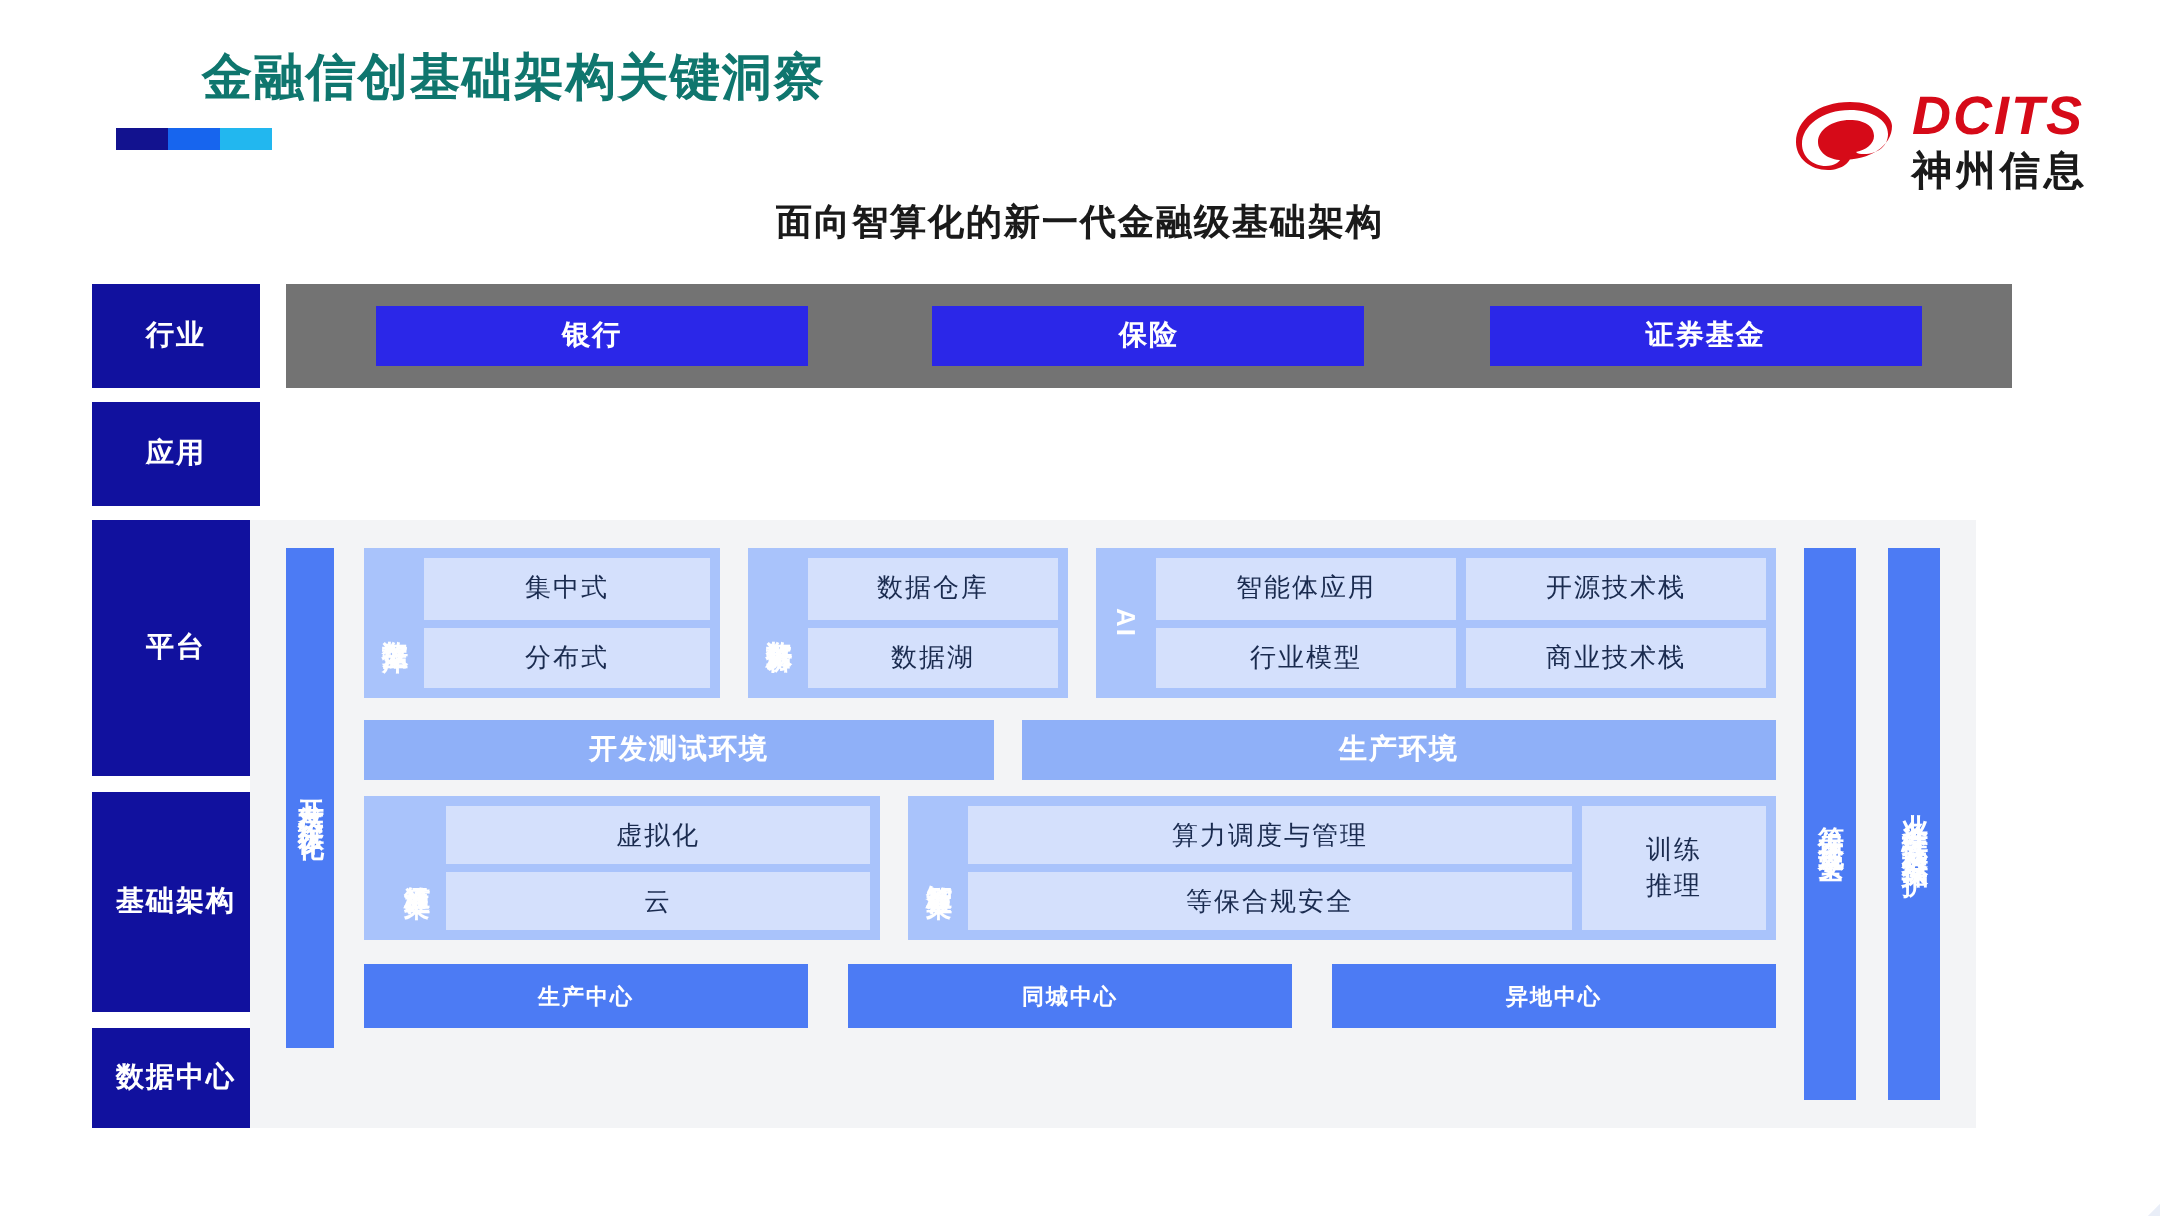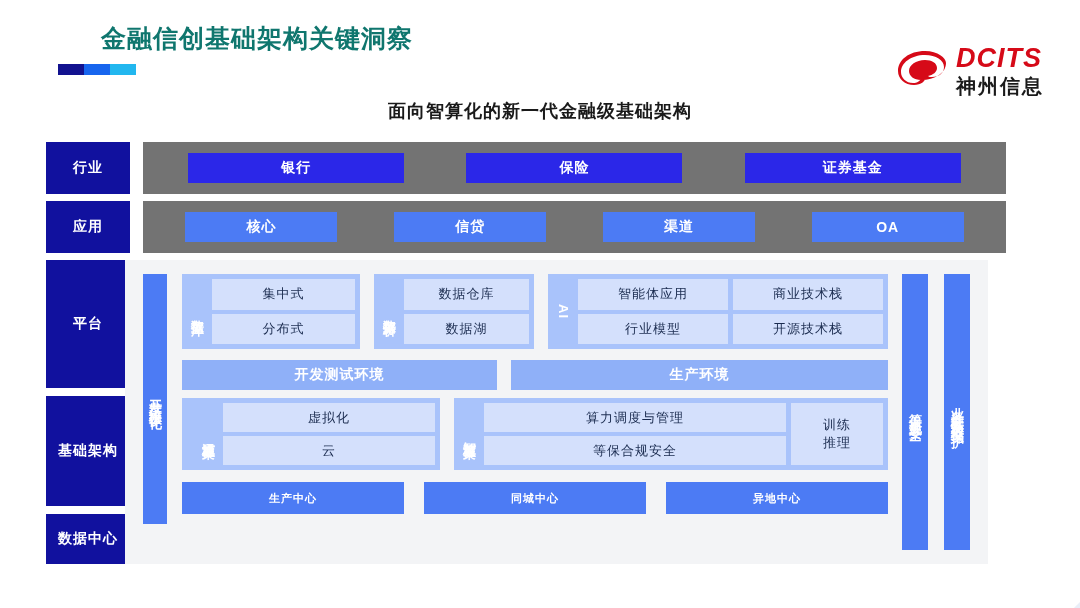--- a/index.html
+++ b/index.html
@@ -203,34 +203,20 @@
         <div class="ind-box">保险</div>
       </div>
       <div class="ind-cell">
         <div class="ind-box">证券基金</div>
       </div>
     </div>
   </div>
 
   <div class="row r-app">
     <div class="navy">应用</div>
-    <div class="panel">
-      <div class="app-cell">
-        <div class="app-box">核心</div>
-      </div>
-      <div class="app-cell">
-        <div class="app-box">信贷</div>
-      </div>
-      <div class="app-cell">
-        <div class="app-box">渠道</div>
-      </div>
-      <div class="app-cell">
-        <div class="app-box">OA</div>
-      </div>
-    </div>
   </div>
 
   <div class="lower">
 
     <div class="lower-labels">
       <div class="navy lab lab-platform">平台</div>
       <div class="navy lab lab-infra">基础架构</div>
       <div class="navy lab lab-dc">数据中心</div>
     </div>
 
@@ -262,22 +248,22 @@
           </div>
 
           <div class="grp g-ai">
             <div class="grp-label">AI</div>
             <div class="grp-items">
               <div class="ai-col">
                 <div class="cell">智能体应用</div>
                 <div class="cell">行业模型</div>
               </div>
               <div class="ai-col">
+                <div class="cell">开源技术栈</div>
                 <div class="cell">商业技术栈</div>
-                <div class="cell">开源技术栈</div>
               </div>
             </div>
           </div>
         </div>
 
         <div class="b2">
           <div class="env env-dev">开发测试环境</div>
           <div class="env env-prod">生产环境</div>
         </div>
 

